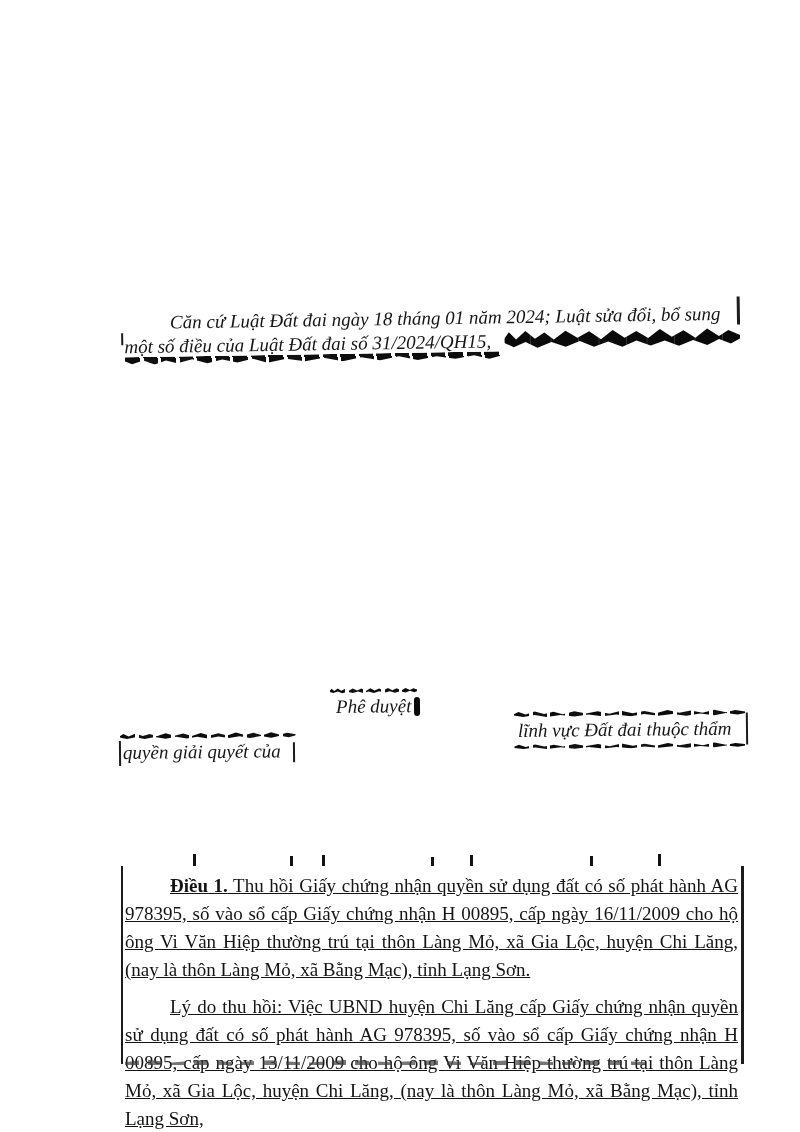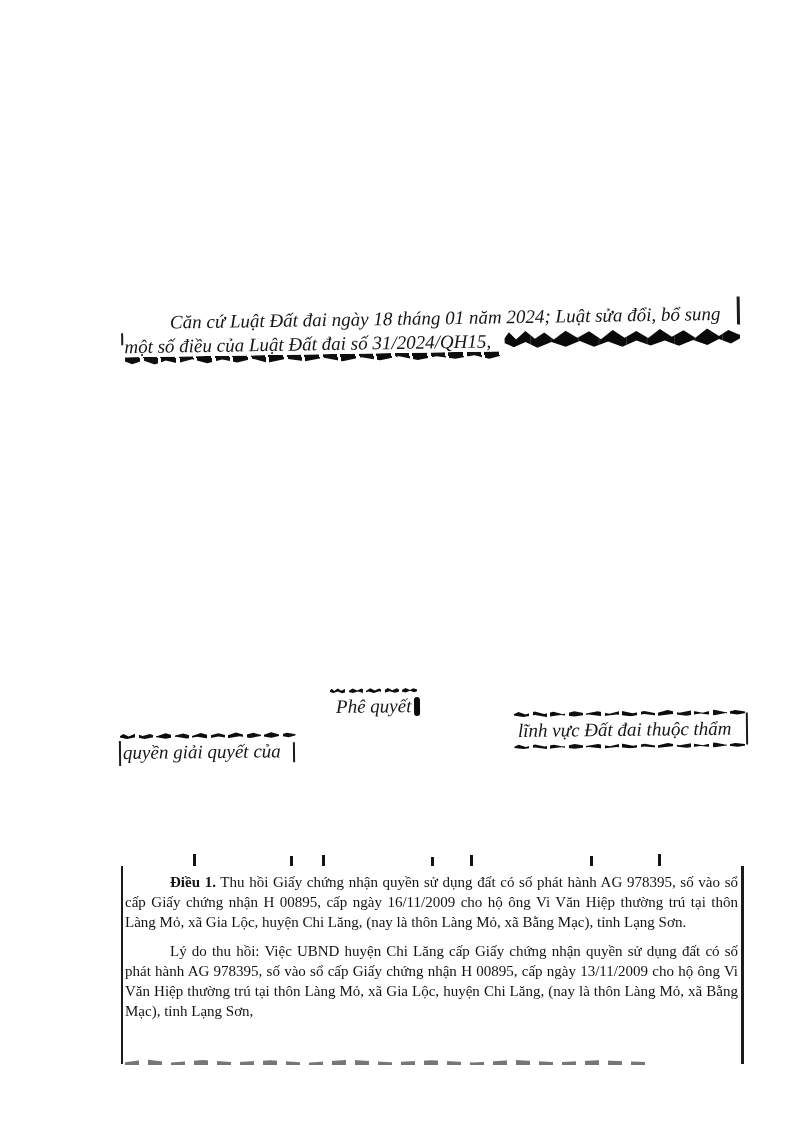--- a/index.html
+++ b/index.html
@@ -25,21 +25,21 @@
   .jag-both{
     clip-path:polygon(0 45%,2% 15%,5% 50%,9% 10%,13% 48%,17% 18%,21% 52%,26% 12%,31% 46%,36% 16%,41% 55%,46% 12%,51% 50%,56% 18%,61% 52%,66% 10%,71% 48%,76% 18%,81% 55%,86% 12%,91% 48%,95% 20%,100% 45%,100% 60%,96% 85%,91% 62%,86% 90%,80% 65%,74% 92%,68% 66%,62% 88%,56% 64%,50% 92%,44% 66%,38% 90%,32% 62%,26% 88%,20% 64%,14% 90%,9% 62%,4% 86%,0 65%);
   }
   .vrule{position:absolute;background:#1c1c1c;}
   .tick{position:absolute;background:#121212;width:3px;}
   .article-block{
     position:absolute;left:103px;top:866px;width:636px;height:198px;background:#ffffff;
   }
   .article-content{
     position:absolute;left:12px;top:6px;width:613px;
-    font-size:15px;line-height:20px;text-align:justify;color:#141414;
+    font-size:19px;line-height:28px;text-align:justify;color:#141414;text-decoration:underline;
   }
   .article-content p{margin:0;text-indent:45px;}
   .article-content p + p{margin-top:9px;}
   .article-content b{font-weight:bold;}
   .bottom-ghost{
     position:absolute;left:115px;top:1059px;width:520px;height:6px;opacity:.7;
     background:repeating-linear-gradient(90deg,#3c3c3c 0 14px,transparent 14px 23px);
     clip-path:polygon(0 55%,4% 10%,9% 60%,15% 15%,21% 55%,28% 20%,35% 62%,43% 14%,51% 55%,59% 22%,67% 60%,75% 15%,83% 55%,91% 22%,100% 50%,100% 100%,0 100%);
   }
   .tilt-1{transform:rotate(-0.9deg);transform-origin:left center;}
@@ -54,21 +54,21 @@
     <span class="frag-text" style="left:158px;top:314px;">Căn cứ Luật Đất đai ngày 18 tháng 01 năm 2024; Luật sửa đổi, bổ sung</span>
     <span class="frag-text" style="left:112px;top:338px;">một số điều của Luật Đất đai số 31/2024/QH15,</span>
     <div class="smudge heavy jag-both" style="left:492px;top:337px;width:236px;height:21px;"></div>
     <div class="smudge patchy jag-top" style="left:112px;top:359px;width:376px;height:9px;transform:scaleY(-1);"></div>
     <div class="vrule" style="left:725px;top:308px;width:3px;height:28px;"></div>
     <div class="vrule" style="left:109px;top:335px;width:2px;height:12px;"></div>
   </div>
 
   <div class="abs tilt-2" style="left:318px;top:688px;width:100px;height:36px;">
     <div class="smudge patchy jag-both" style="left:2px;top:0;width:88px;height:6px;"></div>
-    <span class="frag-text" style="left:8px;top:8px;">Phê quyết</span>
+    <span class="frag-text" style="left:8px;top:8px;">Phê duyệt</span>
     <div class="smudge" style="left:86px;top:10px;width:6px;height:19px;border-radius:3px;"></div>
   </div>
 
   <div class="abs tilt-2" style="left:504px;top:709px;width:236px;height:44px;">
     <div class="smudge patchy jag-both" style="left:0;top:2px;width:233px;height:7px;"></div>
     <span class="frag-text" style="left:4px;top:11px;">lĩnh vực Đất đai thuộc thẩm</span>
     <div class="smudge patchy jag-both" style="left:0;top:35px;width:233px;height:6px;"></div>
     <div class="vrule" style="left:232px;top:6px;width:2px;height:32px;"></div>
   </div>
 

